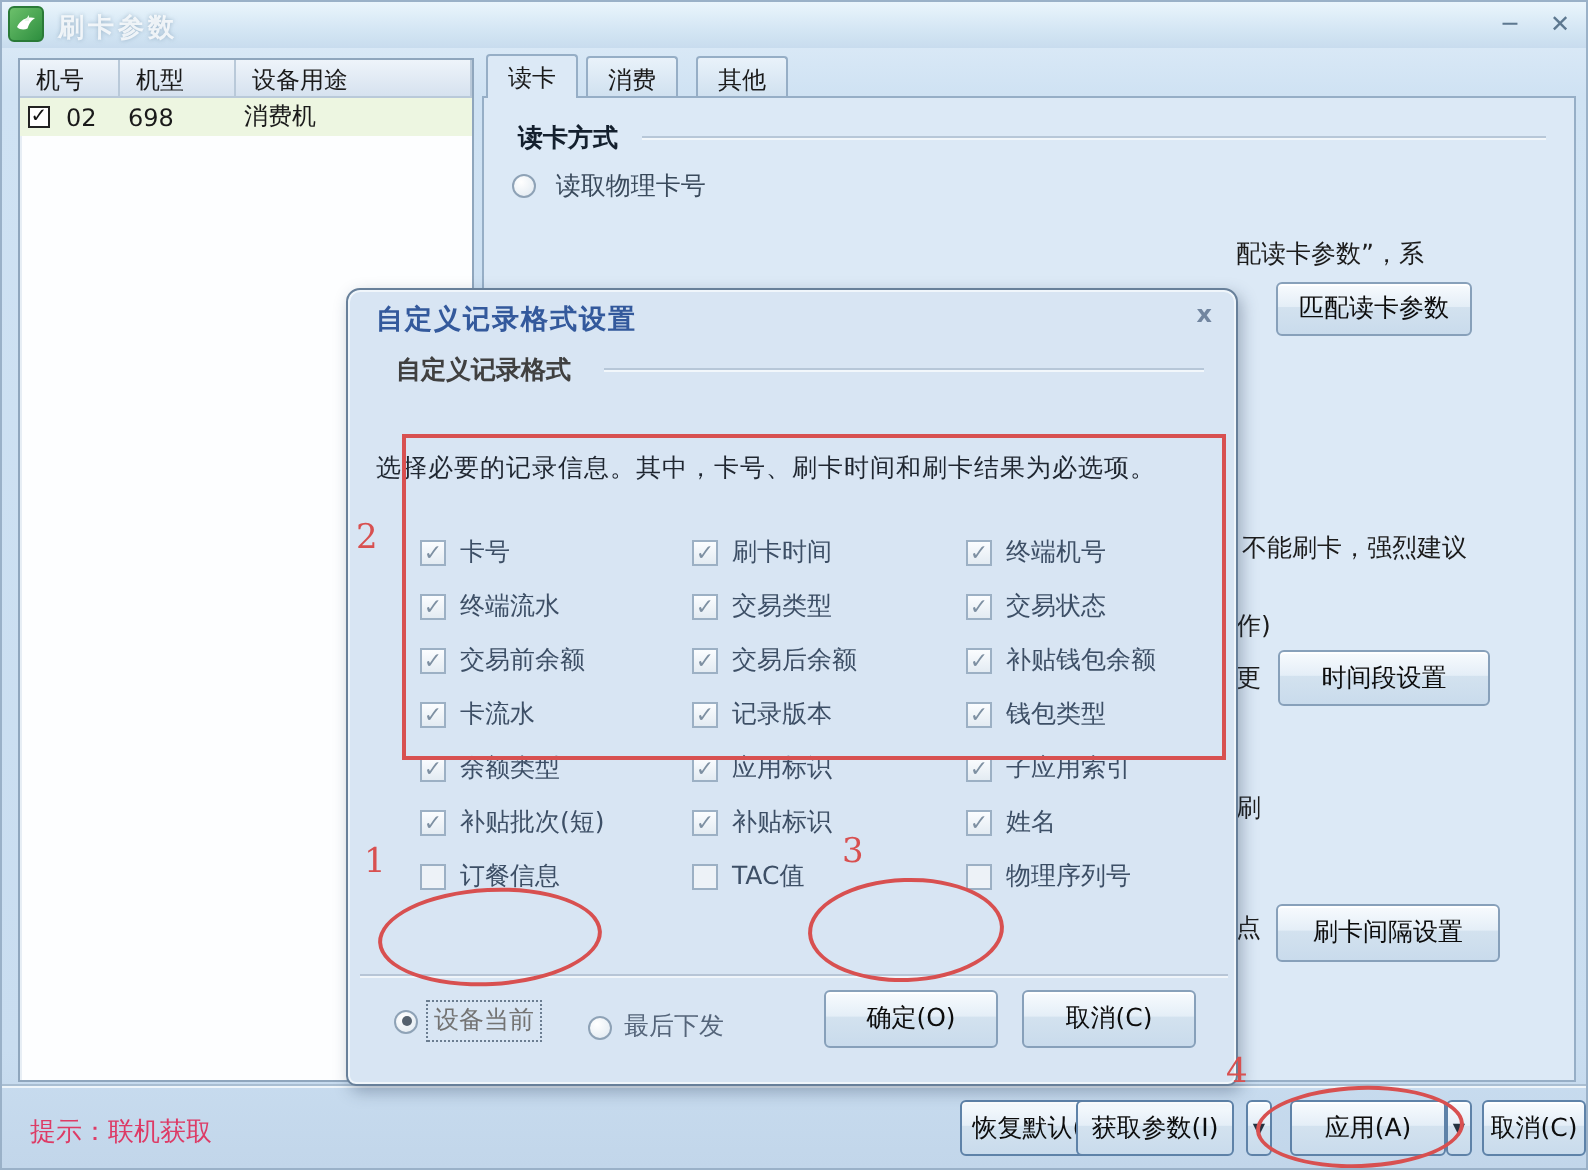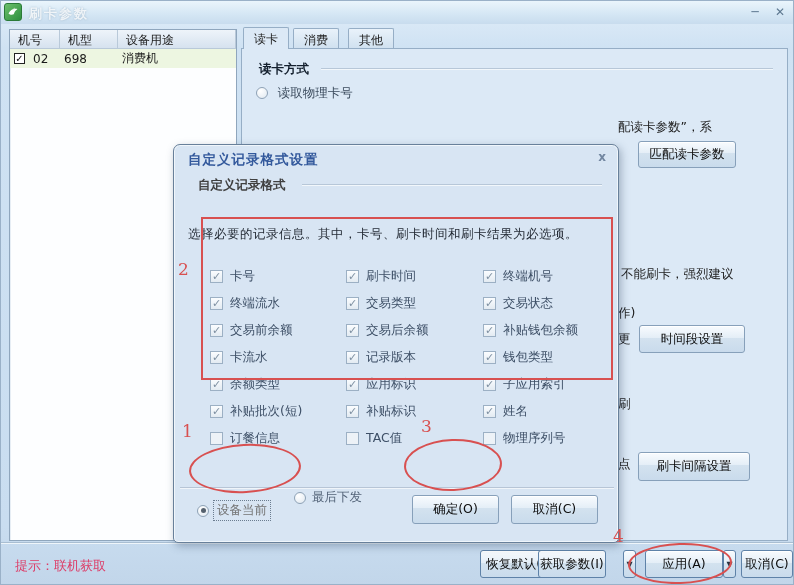--- a/index.html
+++ b/index.html
@@ -238,34 +238,34 @@
           <span class="cb-label">物理序列号</span>
         </div>
       </div>
 
     <div class="abs dlg-sep"></div>
 
     <div class="abs" style="left:23px; top:356px; display:flex; align-items:center;">
       <span class="radio sel"></span>
       <span class="dlg-radio-label focus-dotted" style="margin-left:5px;">设备当前</span>
     </div>
-    <div class="abs" style="left:120px; top:344px; display:flex; align-items:center;">
+    <div class="abs" style="left:120px; top:360px; display:flex; align-items:center;">
       <span class="radio"></span>
       <span class="dlg-radio-label" style="margin-left:6px; color:#55657a;">最后下发</span>
     </div>
 
     <div class="abs btn dlg-btn" style="left:238px; top:350px;">确定(O)</div>
     <div class="abs btn dlg-btn" style="left:337px; top:350px;">取消(C)</div>
   </div>
 
   <div class="abs bottom-sep"></div>
   <div class="abs status-text" style="color: rgb(221, 59, 102);">提示：联机获取</div>
 
   <div class="abs btn btn-blue" style="left:447px; top:549px; width:82px; height:28px;margin-left:32px;">恢复默认(D)</div>
-  <div class="abs btn btn-blue" style="left:537px; top:549px; width:68px; height:28px;">获取参数(I)</div>
+  <div class="abs btn btn-blue" style="left:537px; top:549px; width:79px; height:28px;">获取参数(I)</div>
   <div class="abs btn btn-blue dd-seg" style="left:622px; top:549px; height:28px;">▼</div>
   <div class="abs btn btn-blue" style="left:644px; top:549px; width:78px; height:28px;">应用(A)</div>
   <div class="abs btn btn-blue dd-seg" style="left:722px; top:549px; height:28px;">▼</div>
   <div class="abs btn btn-blue" style="left:740px; top:549px; width:52px; height:28px;">取消(C)</div>
 
   <div class="abs anno anno-num" style="left: 181px; top: 420px; color: rgb(216, 80, 80);">1</div>
   <div class="abs anno anno-ellipse" style="left:188px; top:443px; width:112px; height:49px; transform:rotate(-3deg);"></div>
 
   <div class="abs anno anno-num" style="left: 177px; top: 258px; color: rgb(216, 80, 80);">2</div>
   <div class="abs anno anno-rect" style="left:200px; top:216px; width:412px; height:163px;"></div>

